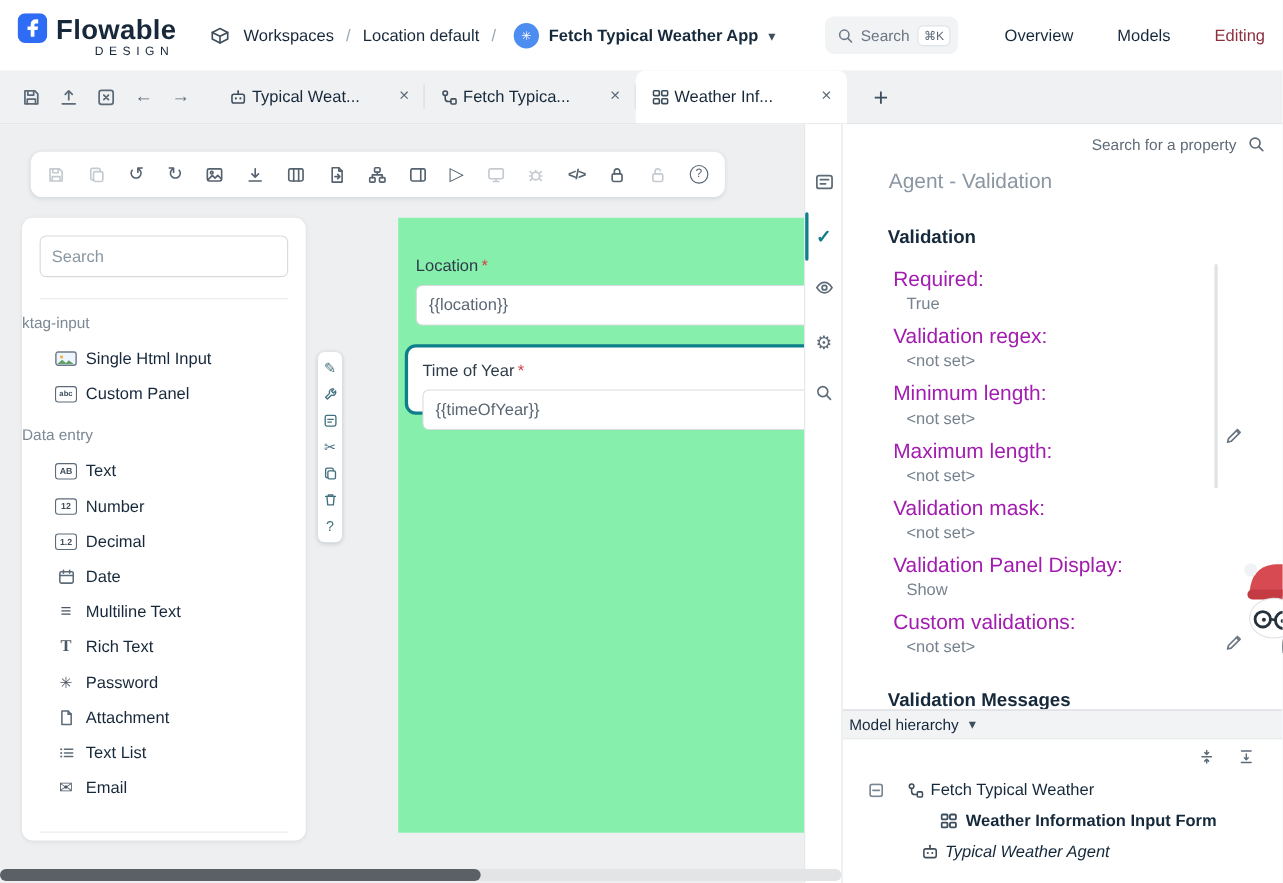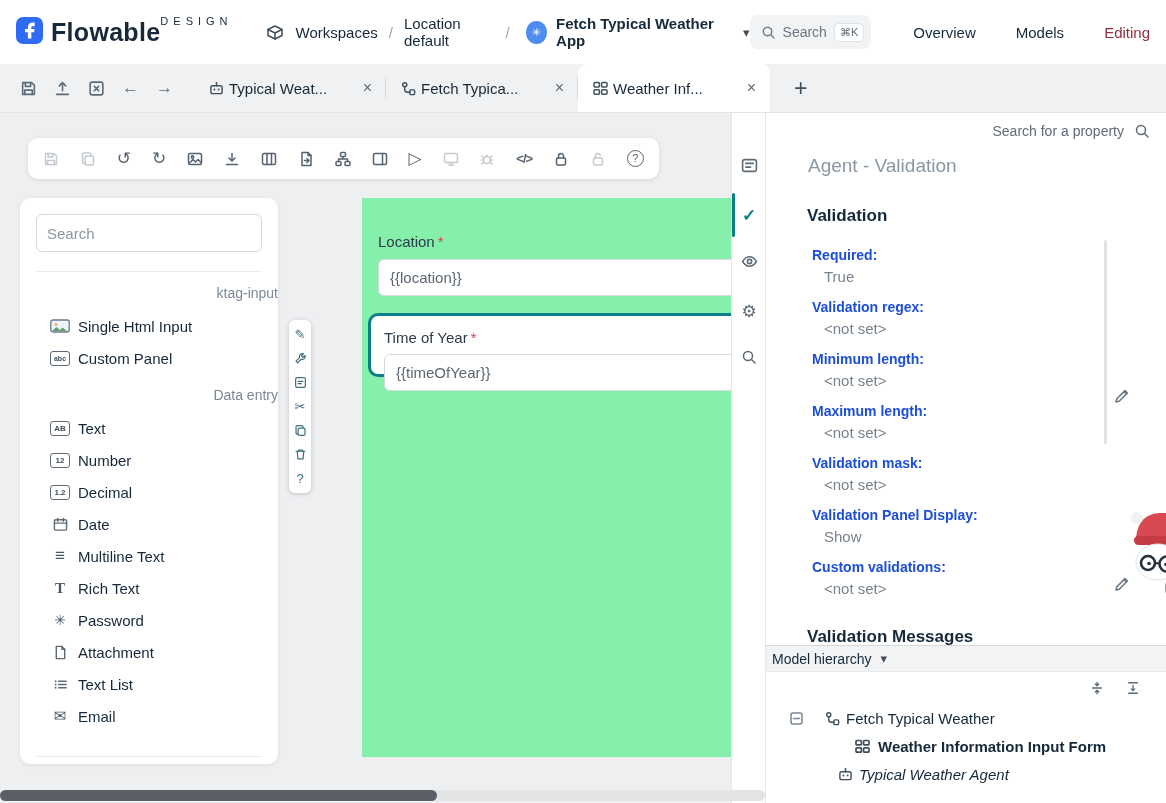--- a/index.html
+++ b/index.html
@@ -6,21 +6,21 @@
   html,body { width:1166px; height:803px; }
   body {
     position: relative; overflow: hidden; background:#fff;
     font-family: "Liberation Sans", sans-serif; color:#15293b; font-size:15px;
   }
   svg.si { fill:none; stroke:currentColor; stroke-width:1.5; stroke-linecap:round; stroke-linejoin:round; display:block; }
 
   
   .navbar { position:absolute; top:0; left:0; right:0; height:64px; background:#fff;
     display:flex; align-items:center; padding:0 10px 0 16px; }
-  .logo { display:flex; flex-direction:row; cursor:pointer; }
+  .logo { display:flex; flex-direction:column; cursor:pointer; }
   .logo-row { display:flex; align-items:center; gap:8px; }
   .logo-title { font-size:25px; font-weight:700; color:#16283a; letter-spacing:.3px; }
   .logo-sub { font-size:11px; letter-spacing:5px; color:#16283a; text-align:right; padding-right:2px; margin-top:-2px; }
   .crumbs { display:flex; align-items:center; gap:11px; margin-left:30px; color:#16283a; }
   .crumbs .sep { color:#9aa5af; }
   .ws-icon { color:#3f4e5c; display:flex; }
   .app-switch { display:flex; align-items:center; gap:9px; margin-left:16px; cursor:pointer; }
   .app-badge { width:23px; height:23px; border-radius:50%; background:#4d8df0; color:#fff;
     display:flex; align-items:center; justify-content:center; font-size:11px; }
   .app-name { font-weight:700; }
@@ -59,21 +59,21 @@
     display:inline-flex; align-items:center; justify-content:center; font-size:11px; }
   .code-txt { font-size:13px; font-weight:700; letter-spacing:-1px; }
 
   
   .palette { position:absolute; left:20px; top:85px; width:258px; height:566px; background:#fff;
     border-radius:10px; box-shadow:0 1px 4px rgba(20,30,40,.08); padding-top:16px; }
   .palette-search { display:block; margin:0 16px; width:226px; height:38px; border:1px solid #d6dadd;
     border-radius:6px; padding:0 10px; font-size:15px; color:#333; font-family:"Liberation Sans",sans-serif; outline:none; }
   .palette-search::placeholder { color:#8a97a3; }
   .pal-div { height:1px; background:#e9ebed; margin:19px 16px 0; }
-  .pal-title { text-align:right; color:#7c8894; font-size:14px; margin:13px 0 9px; }
+  .pal-title { text-align:left; color:#7c8894; font-size:14px; margin:13px 0 9px; }
   .pal-item { display:flex; align-items:center; gap:8px; height:32px; padding-left:30px; color:#16283a; cursor:grab; }
   .pi-box { width:20px; height:15px; border:1.4px solid #5d6b78; border-radius:3px; font-size:8px; font-weight:700;
     display:flex; align-items:center; justify-content:center; color:#3f4e5c; flex:none; }
   .pi-glyph { width:20px; text-align:center; font-size:14px; color:#4a5663; flex:none; }
   .pi-svg { width:20px; display:flex; justify-content:center; color:#5d6b78; flex:none; }
   .pi-serif { font-family:"Liberation Serif", serif; font-weight:700; font-size:15px; }
 
   
   .canvas { position:absolute; left:316px; top:85px; width:395px; height:559px; background:#86efac; overflow:hidden;margin-left:46px; }
   .fld-label { font-size:15px; color:#2d3b49; margin-bottom:9px; }
@@ -100,21 +100,21 @@
   
   .props { position:absolute; left:765px; top:0; right:0; height:532px; background:#fff;
     border-left:1px solid #e4e6e8; overflow:hidden; }
   .props-search { position:absolute; top:10px; right:16px; display:flex; align-items:center; gap:10px;
     font-size:14px; color:#5f6b78; cursor:pointer; }
   .props-title { position:absolute; left:42px; top:42px; font-size:19px; color:#8a97a3; }
   .props-section { position:absolute; left:41px; top:93px; font-size:17px; font-weight:700; color:#15293b; }
   .props-rows { position:absolute; left:46px; top:131px; }
   .prow { margin-bottom:8px; cursor:pointer; }
   .prow.gap-top { margin-top:6px; }
-  .plabel { font-size:14px; color:#1d4ed8; line-height:22px;font-weight:bold; }
+  .plabel { font-size:19px; color:#a21caf; line-height:22px; }
   .pvalue { font-size:15px; color:#76828e; line-height:22px; margin-left:12px; }
   .props-scroll { position:absolute; right:59px; top:127px; width:3px; height:204px; background:#dfe3e6; border-radius:2px; cursor:pointer; }
   .pencil-btn { position:absolute; right:36px; color:#6a7682; cursor:pointer; }
   .pencil-1 { top:275px; } .pencil-2 { top:463px; }
   .props-next { position:absolute; left:41px; top:514px; font-size:17px; font-weight:700; color:#15293b; }
 
   .mascot { position:absolute; right:-12px; top:395px; z-index:4; }
 
   
   .hier { position:absolute; left:765px; top:532px; right:0; bottom:0; background:#fff; border-left:1px solid #e4e6e8; }

